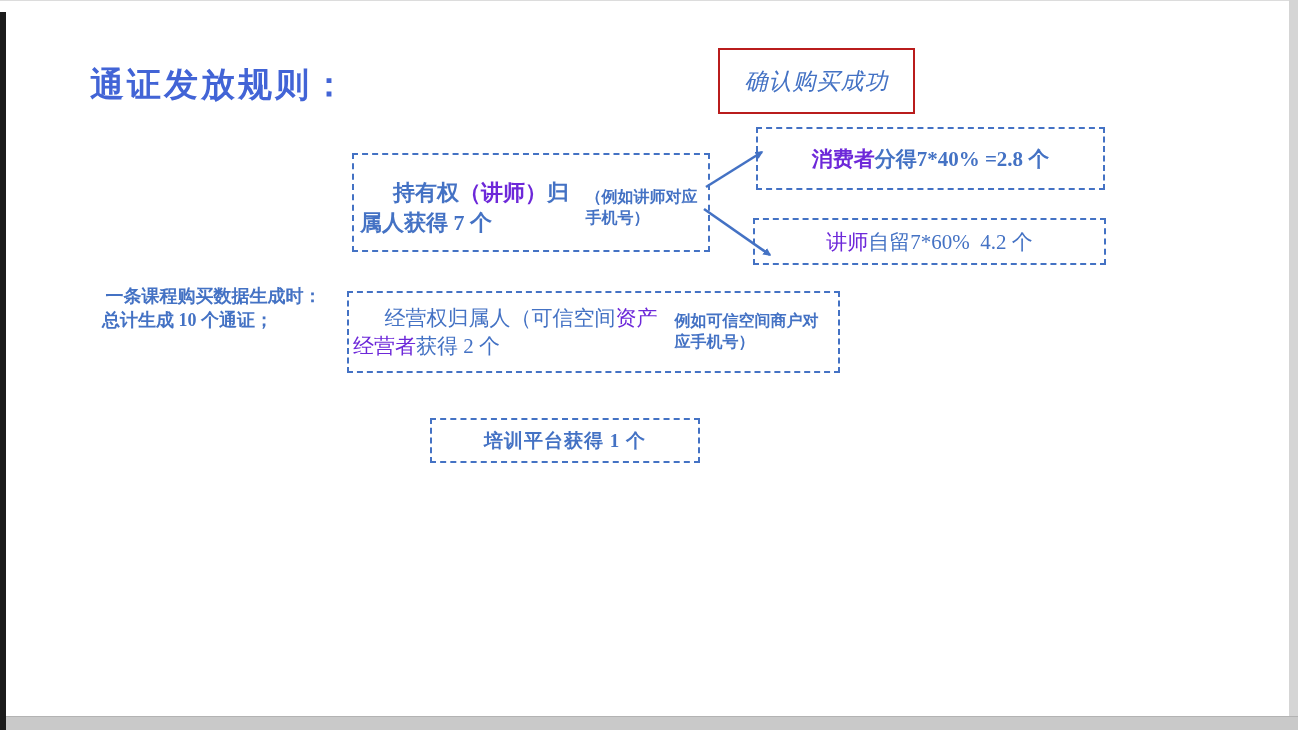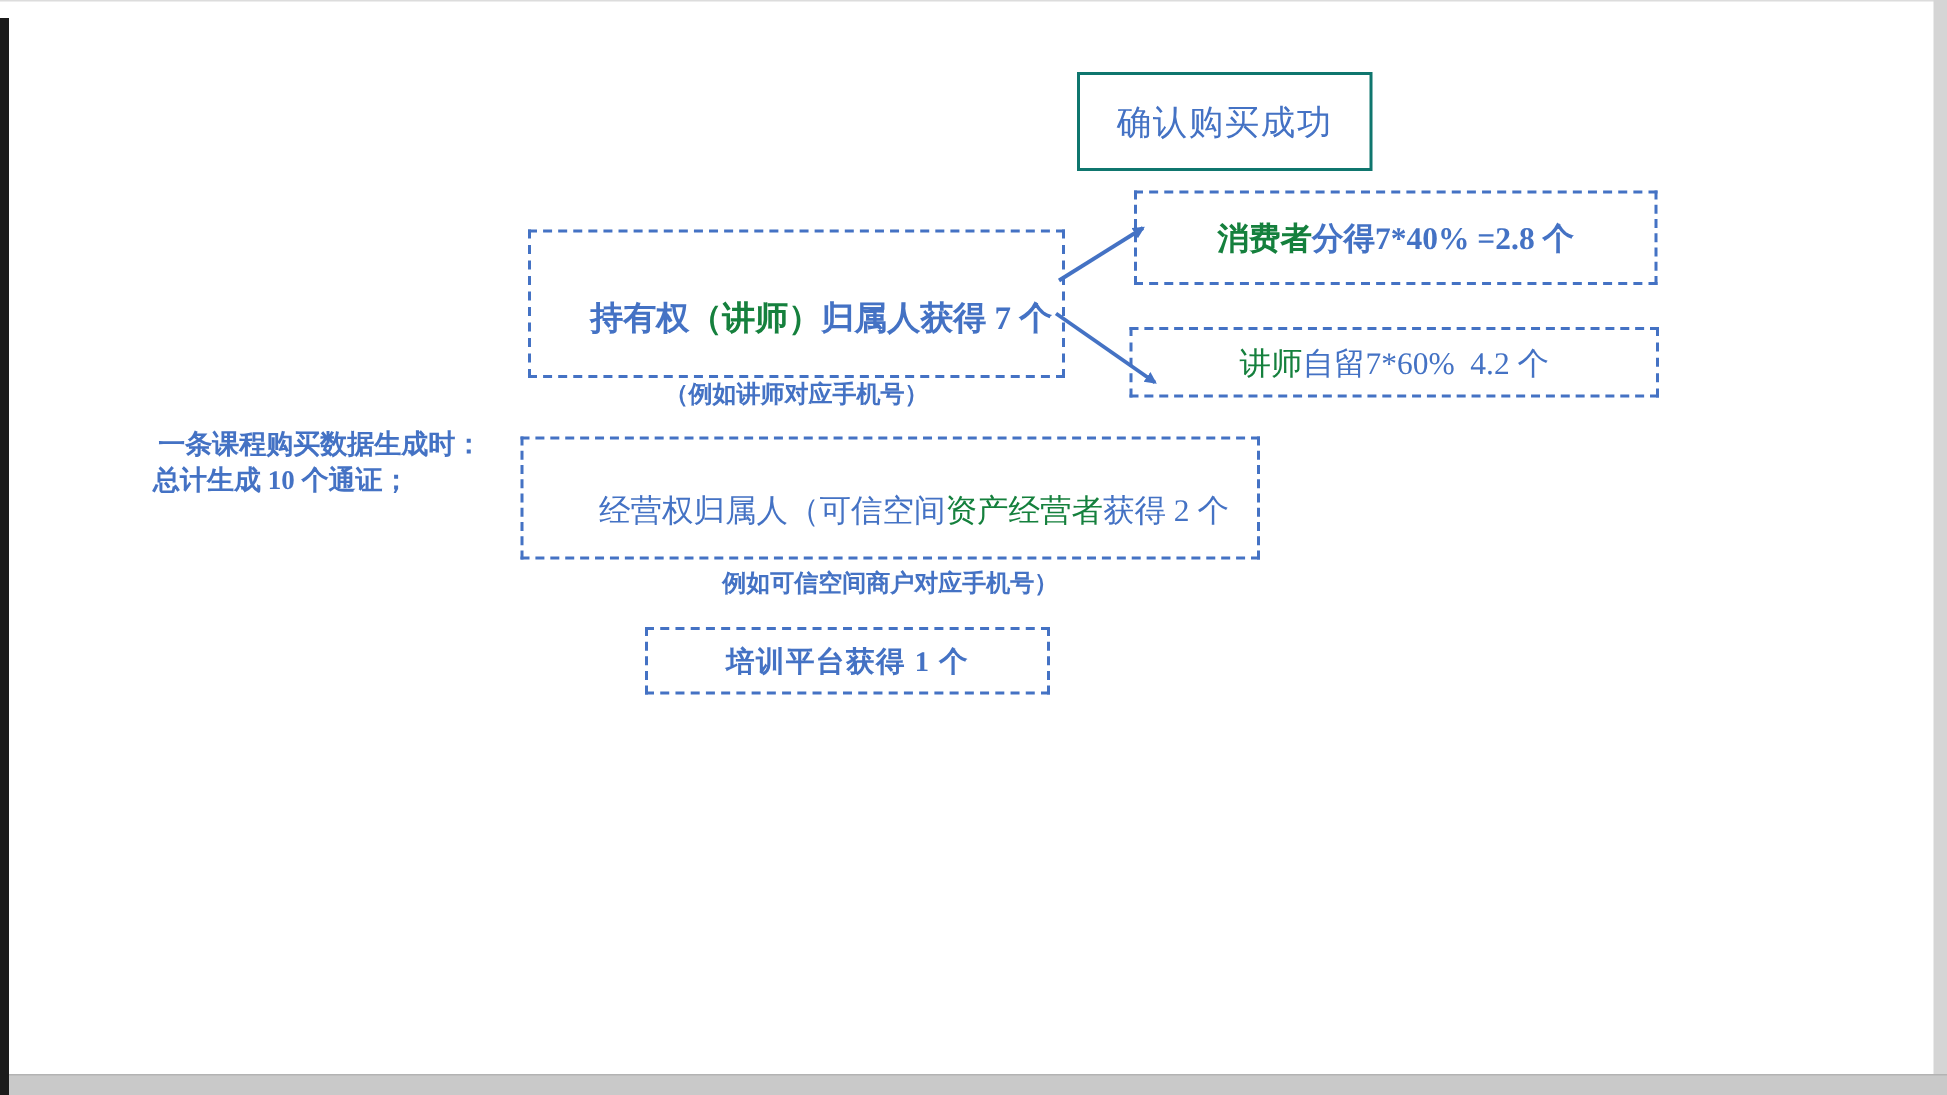--- a/index.html
+++ b/index.html
@@ -16,34 +16,34 @@
   .right-strip{position:absolute;right:0;top:0;width:9px;height:730px;background:#d5d5d5;}
   .bottom-bar{position:absolute;left:0;bottom:0;width:1298px;height:13px;background:#c9c9c9;border-top:1px solid #b3b3b3;}
   
   .title{
     position:absolute;left:90px;top:62px;
     font-size:34px;font-weight:bold;letter-spacing:3px;
     color:#4264d6;white-space:pre-wrap;
   }
   
   .box{position:absolute;box-sizing:border-box;color:#4472c4;}
-  .solid{border:2px solid #0f766e;}
+  .solid{border:2px solid #b91c1c;font-style:italic;}
   .dashed{border:2px dashed #4472c4;}
   .center{display:flex;align-items:center;justify-content:center;}
-  .col{display:flex;flex-direction:column;align-items:center;justify-content:space-between;}
+  .col{display:flex;align-items:center;justify-content:space-between;}
   .confirm-box{left:718px;top:48px;width:197px;height:66px;font-size:23px;font-weight:500;letter-spacing:1px;}
   .holder-box{left:352px;top:153px;width:358px;height:99px;padding:16px 6px 6px 6px;}
   .holder-line{font-size:22px;font-weight:600;white-space:pre-wrap;}
   .box-note{font-size:16px;font-weight:bold;white-space:pre-wrap;}
   .consumer-box{left:756px;top:127px;width:349px;height:63px;font-size:21px;font-weight:600;}
   .lecturer-box{left:753px;top:218px;width:353px;height:47px;font-size:21px;font-weight:400;}
   .operator-box{left:347px;top:291px;width:493px;height:82px;padding:8px 4px 8px 4px;}
   .operator-line{font-size:21px;font-weight:400;white-space:pre-wrap;}
   .platform-box{left:430px;top:418px;width:270px;height:45px;font-size:19px;font-weight:600;letter-spacing:1px;}
-  .hl{color:#15803d;text-align:center;}
+  .hl{color:#6d28d9;text-align:center;}
   .blue-text{white-space:pre-wrap;}
   
   .left-note{
     position:absolute;left:85px;top:284px;width:257px;
     text-align:center;color:#4472c4;font-weight:bold;font-size:18px;line-height:24px;
   }
   .left-note .l2{padding-right:52px;white-space:pre-wrap;}
   .left-note .l1{white-space:pre-wrap;}
   
   .arrows{position:absolute;left:0;top:0;width:1298px;height:730px;pointer-events:none;}
@@ -57,20 +57,21 @@
 </head>
 <body>
 
 <div id="slide">
 
   <div class="top-edge"></div>
   <div class="right-strip"></div>
   <div class="bottom-bar"></div>
   <div class="left-edge"></div>
 
+  <div class="title">通证发放规则：</div>
 
   <div class="box solid center confirm-box">
     <span>确认购买成功</span>
   </div>
 
   <div class="box dashed col holder-box">
     <div class="holder-line">
       <span class="blue-text">持有权</span><span class="hl">（讲师）</span><span class="blue-text">归属人获得 7 个</span>
     </div>
     <div class="box-note">（例如讲师对应手机号）</div>

